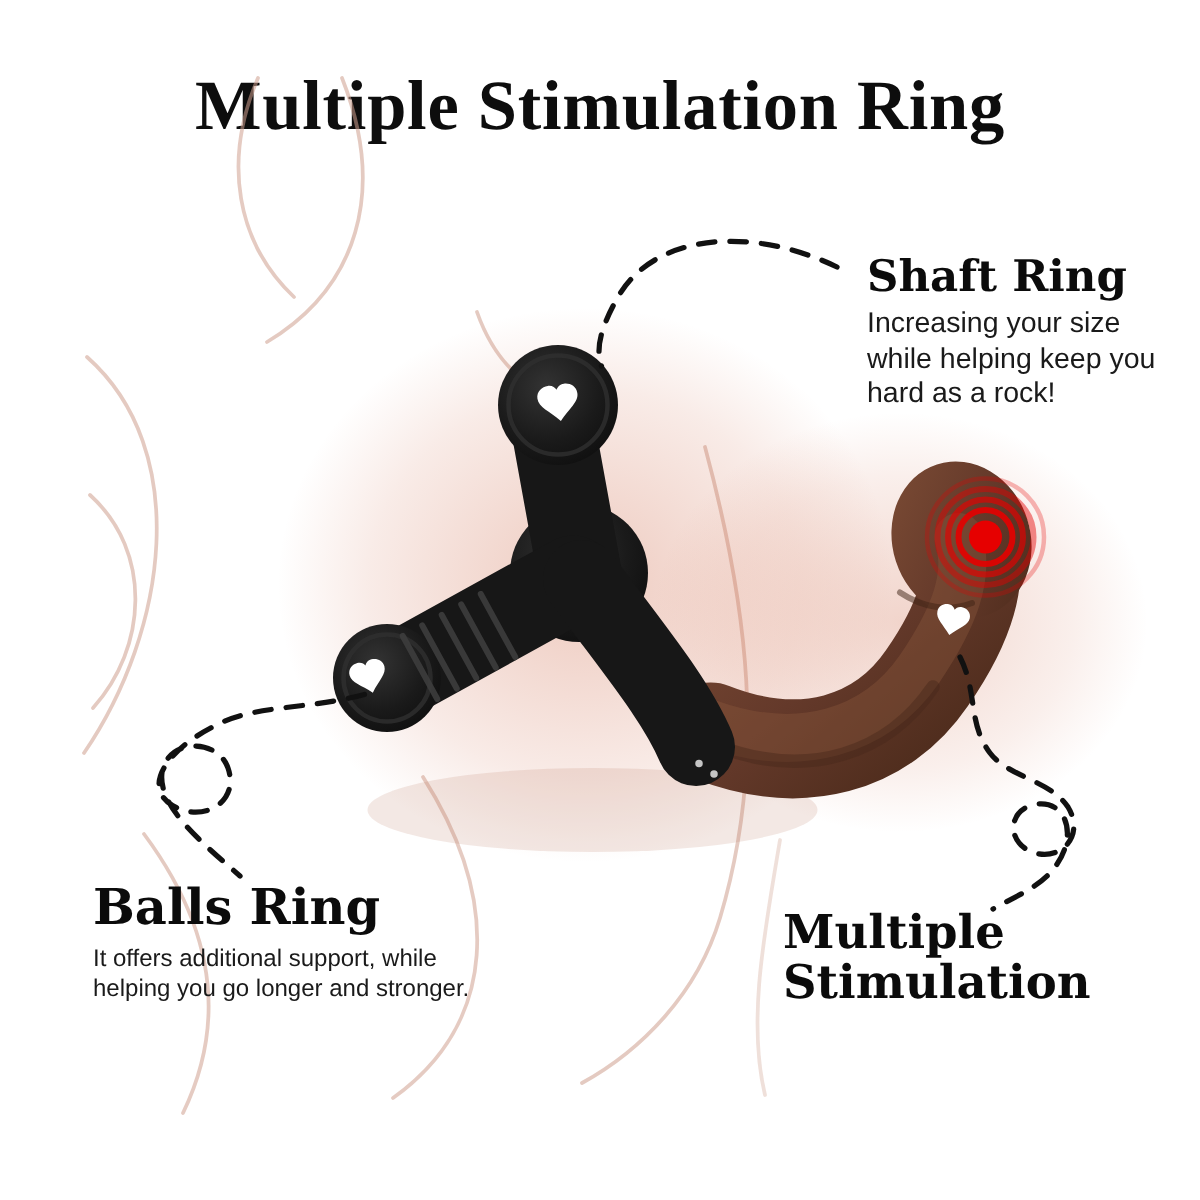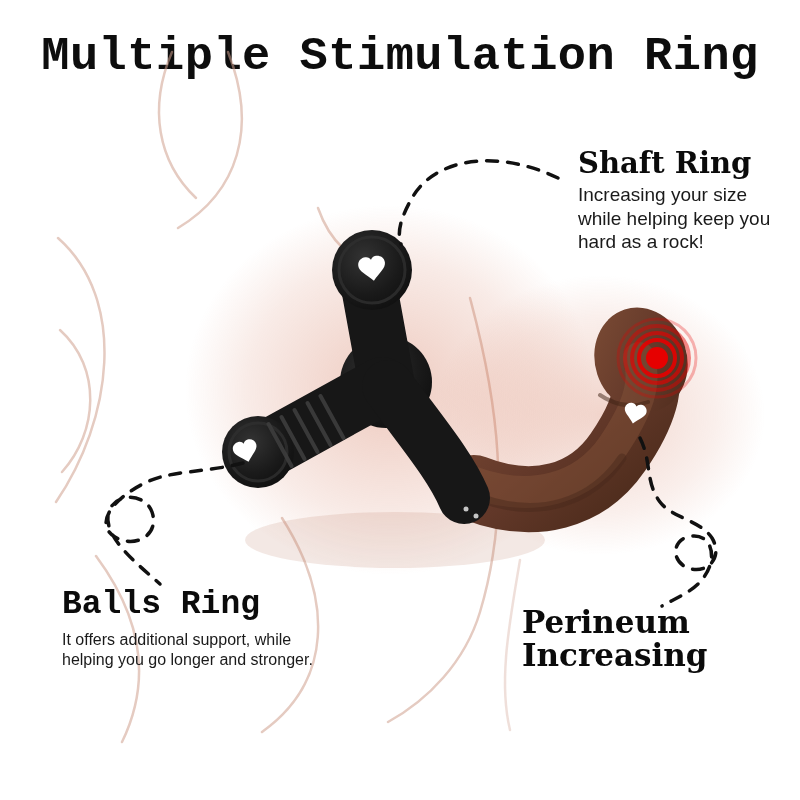--- a/index.html
+++ b/index.html
@@ -5,44 +5,44 @@
   * { margin:0; padding:0; box-sizing:border-box; }
   html, body { width:800px; height:800px; }
   body {
     background:#ffffff;
     font-family:"Liberation Sans", sans-serif;
     overflow:hidden;
   }
   .stage { position:relative; width:800px; height:800px; background:#ffffff; }
   .art { position:absolute; inset:0; width:800px; height:800px; }
   .title {
-    position:absolute; top:30px; left:0; width:800px;
+    position:absolute; top:44px; left:0; width:800px;
     text-align:center;
-    font-family:Liberation Mono, monospace;
+    font-family:Liberation Serif, serif;
     font-weight:bold;
     font-size:47px;
     letter-spacing:0.5px;
     color:#0d0d0d;
   }
   .callout { position:absolute; color:#141414; }
   .callout h2 {
     font-family:"DejaVu Serif", serif;
     font-weight:bold;
     color:#0b0b0b;
     line-height:1.05;
   }
   .callout p {
     font-family:"Liberation Sans", sans-serif;
     color:#1a1a1a;
   }
   .callout-shaft { left:578px; top:148px; width:214px; }
-  .callout-shaft h2 { font-size:29px; margin-bottom:5px; }
+  .callout-shaft h2 { font-size:29px; margin-bottom:5px;margin-top:21px; }
   .callout-shaft p  { font-size:19px; line-height:1.22; }
   .callout-balls { left:62px; top:588px; width:276px; }
-  .callout-balls h2 { font-size:33px; margin-bottom:7px;font-family:Liberation Mono, monospace; }
+  .callout-balls h2 { font-size:33px; margin-bottom:7px; }
   .callout-balls p  { font-size:16px; line-height:1.25; }
   .callout-perineum { left:522px; top:606px; width:262px; }
   .callout-perineum h2 { font-size:31px; width:210px; margin-bottom:7px; }
   .callout-perineum p  { font-size:19.5px; line-height:1.22; }
 </style>
 </head>
 <body>
 
 <div class="stage">
 
@@ -140,16 +140,16 @@
     <h2>Shaft Ring</h2>
     <p>Increasing your size while helping keep you hard as a rock!</p>
   </div>
 
   <div class="callout callout-balls">
     <h2>Balls Ring</h2>
     <p>It offers additional support, while helping you go longer and stronger.</p>
   </div>
 
   <div class="callout callout-perineum">
-    <h2>Perineum Increasing</h2>
+    <h2>Multiple Stimulation</h2>
   </div>
 
 </div>
 
 </body></html>

